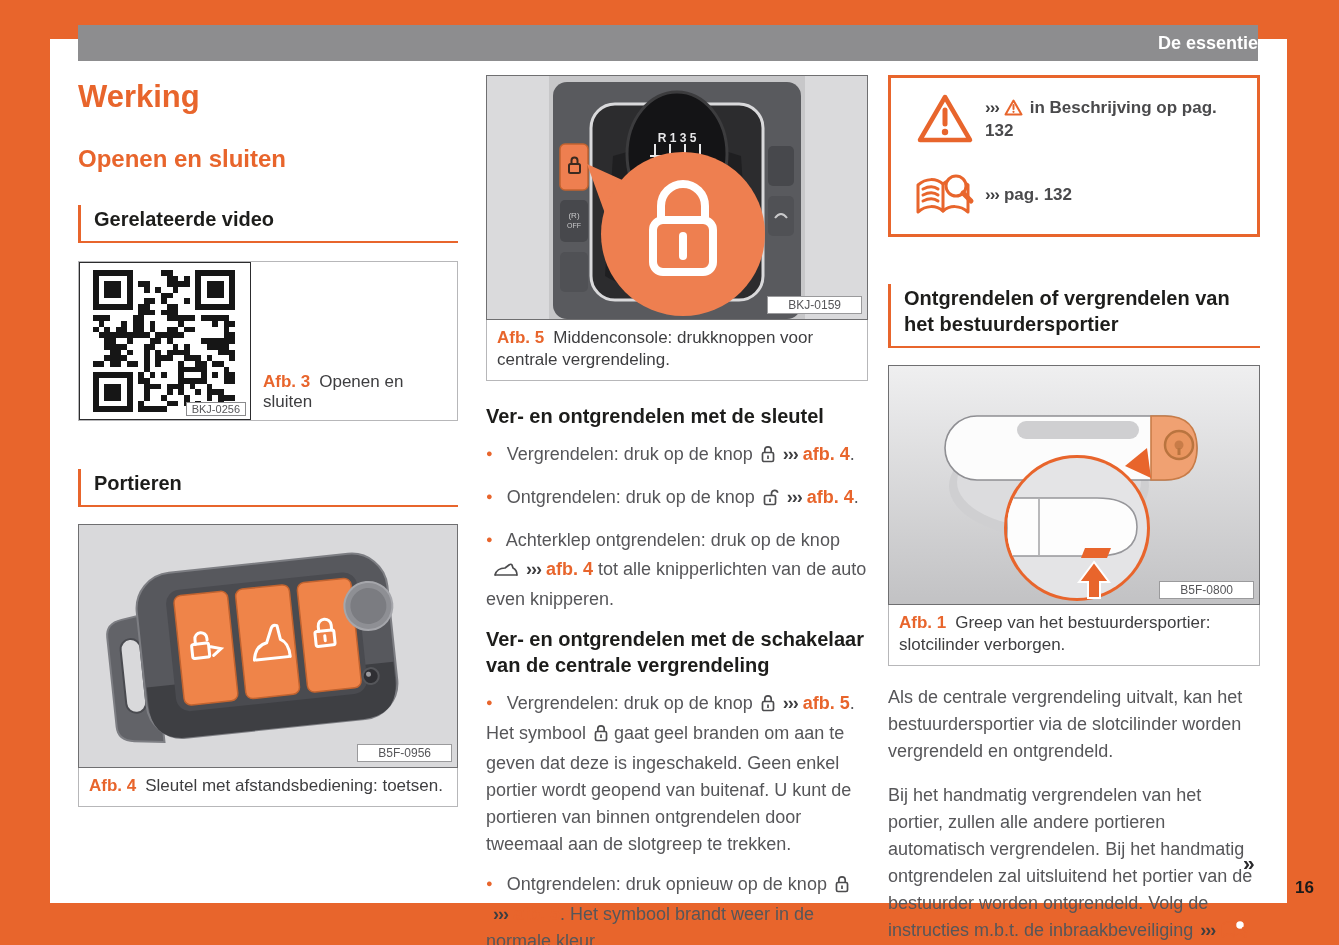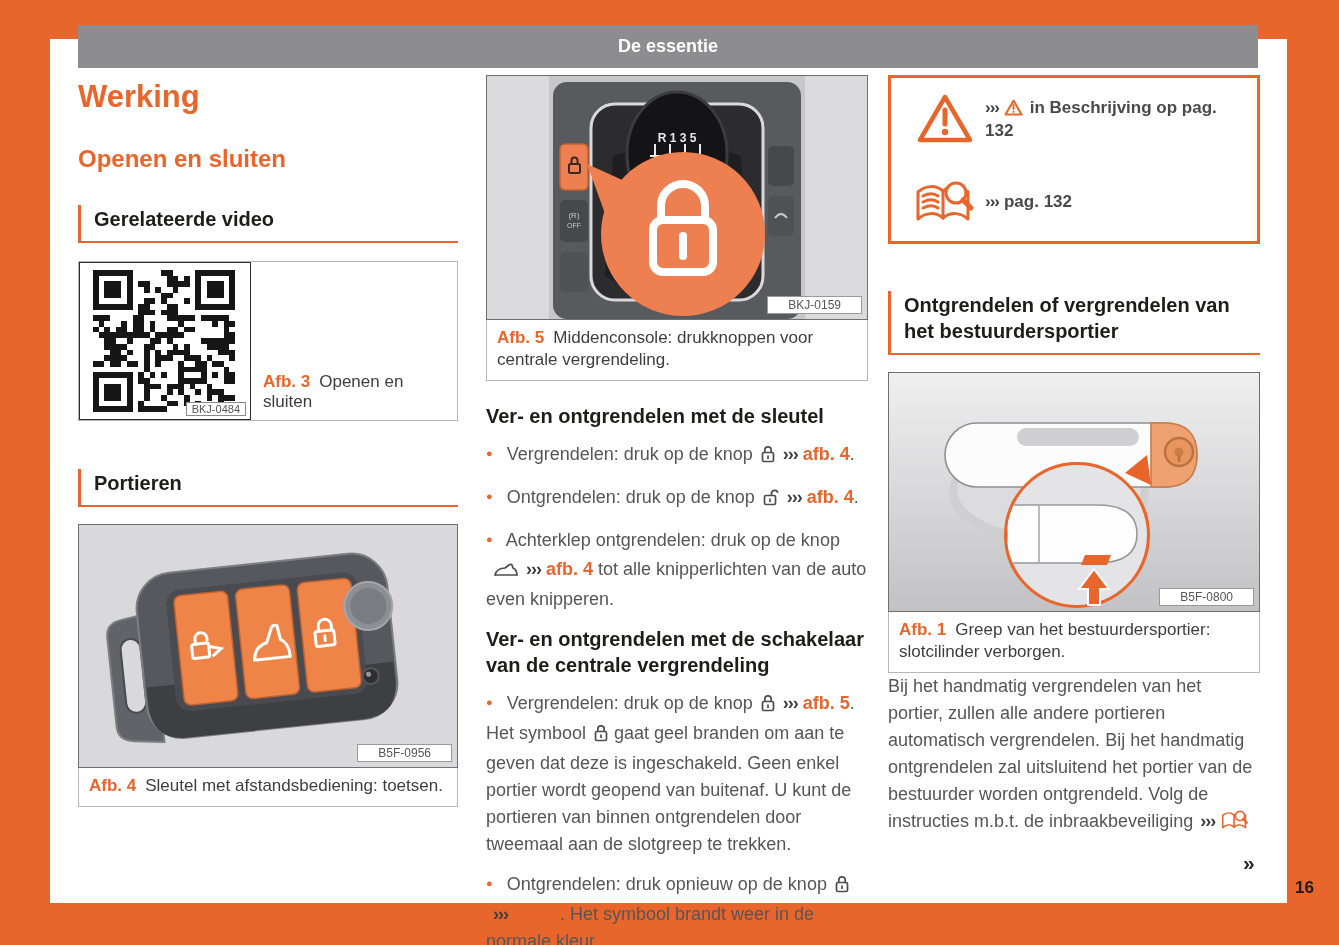--- a/index.html
+++ b/index.html
@@ -5,23 +5,23 @@
   html,body { margin:0; padding:0; }
   body {
     width:1339px; height:945px; position:relative;
     background:#e8652c;
     font-family:"Liberation Sans","DejaVu Sans",sans-serif;
     -webkit-font-smoothing:antialiased;
     overflow:hidden;
   }
   .page-panel { position:absolute; left:50px; top:39px; width:1237px; height:864px; background:#ffffff; }
   .header-bar {
-    position:absolute; left:78px; top:25px; width:1180px; height:43px;
+    position:absolute; left:78px; top:25px; width:1180px; height:36px;
     background:#8d8d8f; color:#ffffff; font-weight:bold; font-size:18px;
-    display:flex; align-items:center; justify-content:center; z-index:5;
+    display:flex; align-items:center; justify-content:flex-end; z-index:5;
   }
   .col { position:absolute; top:75px; }
   .col1 { left:78px;  width:380px; }
   .col2 { left:486px; width:382px; }
   .col3 { left:888px; width:372px; }
 
   .title-xl { color:#e8652c; font-size:31px; font-weight:bold; margin:4px 0 0 0; letter-spacing:0; }
   .title-lg { color:#e8652c; font-size:24px; font-weight:bold; margin:30px 0 0 0; }
 
   .section-header {
@@ -57,21 +57,21 @@
   ul.bullets li { font-size:18px; line-height:27px; color:#565659; margin:0 0 13px 0; }
   ul.bullets li::before { content:"●"; color:#e8652c; font-size:11px; margin-right:9px; position:relative; top:-3px; }
   .arrows { font-weight:bold; color:#3e3e40; letter-spacing:-1px; margin:0 5px 0 7px; }
   .ref { font-weight:bold; color:#e8652c; }
   .inline-icon { display:inline-block; vertical-align:-3px; margin-left:7px; }
   .inline-icon.first { margin-left:0; margin-right:2px; }
 
   
   .ref-box {
     border:3px solid #e8652c; padding:15px 14px 17px 14px;
-    display:grid; grid-template-columns:80px 1fr; row-gap:35px; align-items:center;
+    display:grid; grid-template-columns:80px 1fr; row-gap:28px; align-items:center;
   }
   .ref-box .icon-cell { display:flex; justify-content:center; }
   .ref-box .txt { font-size:17px; font-weight:bold; color:#4a4a4c; }
   .ref-box .txt .arrows { margin-left:0; }
 
   .para { font-size:18px; line-height:27px; color:#565659; margin:0 0 17px 0; }
   .cont-marker { position:absolute; left:1243px; top:851px; font-size:21px; font-weight:bold; color:#2a2a2c; z-index:6; }
   .page-number { position:absolute; left:1295px; top:878px; font-size:17px; font-weight:bold; color:#1a1a1a; z-index:6; }
 </style>
 </head>
@@ -298,21 +298,21 @@
           <rect x="0" y="0" width="7" height="7" fill="#161616"></rect>
           <rect x="1" y="1" width="5" height="5" fill="#ffffff"></rect>
           <rect x="2" y="2" width="3" height="3" fill="#161616"></rect>
           <rect x="18" y="0" width="7" height="7" fill="#161616"></rect>
           <rect x="19" y="1" width="5" height="5" fill="#ffffff"></rect>
           <rect x="20" y="2" width="3" height="3" fill="#161616"></rect>
           <rect x="0" y="18" width="7" height="7" fill="#161616"></rect>
           <rect x="1" y="19" width="5" height="5" fill="#ffffff"></rect>
           <rect x="2" y="20" width="3" height="3" fill="#161616"></rect>
         </svg>
-      <span class="qr-code-tag">BKJ-0484</span>
+      <span class="qr-code-tag">BKJ-0256</span>
     </div>
     <div class="qr-caption">
       <span class="fig-label">Afb. 3</span><span>Openen en sluiten</span>
     </div>
   </div>
 
   <div class="section-header" style="margin-top:48px;">Portieren</div>
 
   <div class="figure">
     <div class="fig-image" style="height:242px;">
@@ -544,20 +544,21 @@
 
         <path d="M205 196 L190 216 H199 V232 H211 V216 H220 Z" fill="#e8652c" stroke="#ffffff" stroke-width="2"></path>
       </svg>
       <span class="fig-code">B5F-0800</span>
     </div>
     <div class="fig-caption">
       <span class="fig-label">Afb. 1</span><span>Greep van het bestuurdersportier: slotcilinder verborgen.</span>
     </div>
   </div>
 
+  <p class="para" style="margin-top:18px;">Als de centrale vergrendeling uitvalt, kan het bestuurdersportier via de slotcilinder worden vergrendeld en ontgrendeld.</p>
   <p class="para">
     <span>Bij het handmatig vergrendelen van het portier, zullen alle andere portieren automatisch vergrendelen. Bij het handmatig ontgrendelen zal uitsluitend het portier van de bestuurder worden ontgrendeld. Volg de instructies m.b.t. de inbraakbeveiliging</span><span class="arrows">›››</span><span class="inline-icon first"><svg width="30" height="20" viewBox="0 0 31 22">
           <g stroke="#e8652c" stroke-width="1.8" fill="none" stroke-linecap="round" stroke-linejoin="round">
             <path d="M2 6 C6 2.5 11 2.5 14.5 5.5 V19 C11 15.5 6 15.5 2 19.5 Z"></path>
             <path d="M14.5 5.5 C18 2.5 23 2.5 27 6 V19.5 C23 15.5 18 15.5 14.5 19"></path>
           </g>
           <circle cx="21" cy="6.5" r="5" fill="#ffffff" stroke="#e8652c" stroke-width="1.8"></circle>
           <line x1="24.5" y1="10" x2="28.5" y2="14" stroke="#e8652c" stroke-width="2.6" stroke-linecap="round"></line>
         </svg></span> 
   </p>

